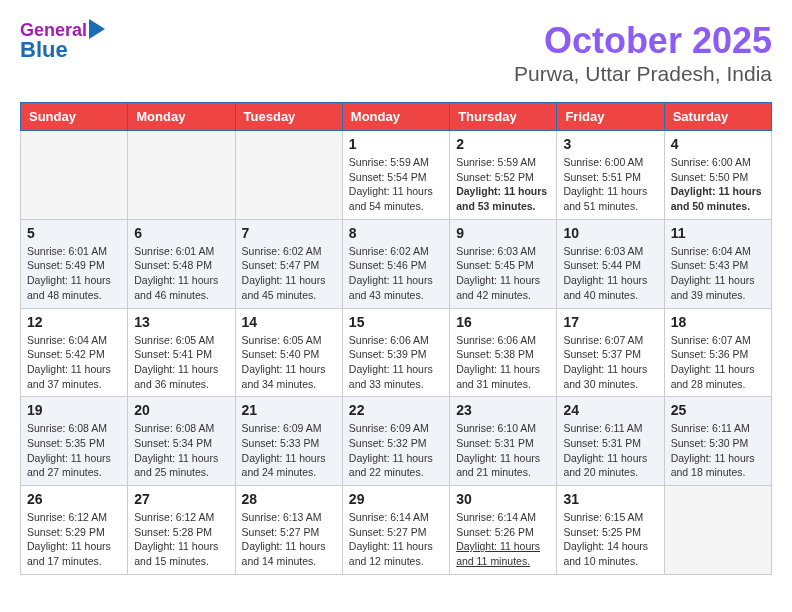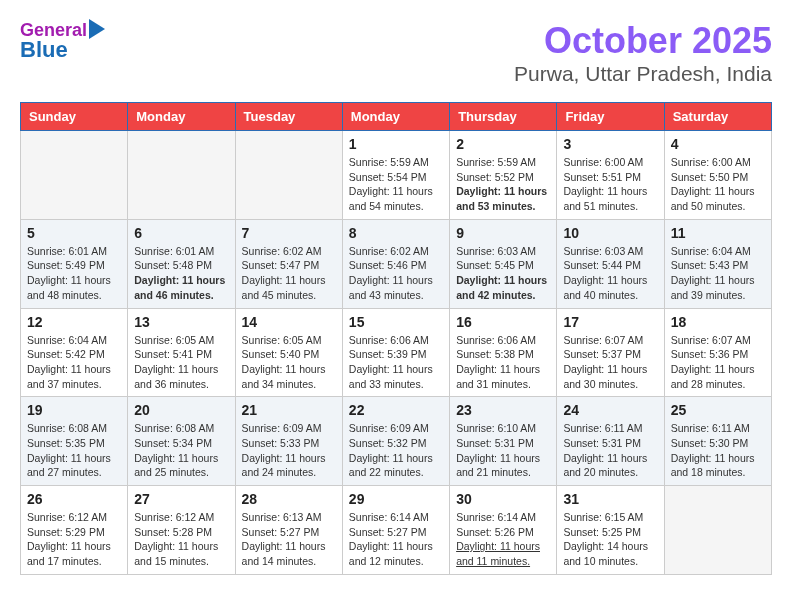--- a/index.html
+++ b/index.html
@@ -141,43 +141,43 @@
         <td>
           <span class="day-number">2</span>
           <div class="day-info">Sunrise: 5:59 AM<br>Sunset: 5:52 PM<br><b style="font-weight: bold;">Daylight: 11 hours and 53 minutes.</b></div>
         </td>
         <td>
           <span class="day-number">3</span>
           <div class="day-info">Sunrise: 6:00 AM<br>Sunset: 5:51 PM<br><b style="font-weight: normal;">Daylight: 11 hours and 51 minutes.</b></div>
         </td>
         <td>
           <span class="day-number">4</span>
-          <div class="day-info">Sunrise: 6:00 AM<br>Sunset: 5:50 PM<br><b style="font-weight: normal;">Daylight: 11 hours and 50 minutes.</b></div>
+          <div class="day-info">Sunrise: 6:00 AM<br>Sunset: 5:50 PM<br><b style="font-weight: bold;">Daylight: 11 hours and 50 minutes.</b></div>
         </td>
       </tr>
       <tr class="row-shaded">
         <td>
           <span class="day-number">5</span>
           <div class="day-info">Sunrise: 6:01 AM<br>Sunset: 5:49 PM<br><b style="font-weight: normal;">Daylight: 11 hours and 48 minutes.</b></div>
         </td>
         <td>
           <span class="day-number">6</span>
-          <div class="day-info">Sunrise: 6:01 AM<br>Sunset: 5:48 PM<br><b style="font-weight: bold;">Daylight: 11 hours and 46 minutes.</b></div>
+          <div class="day-info">Sunrise: 6:01 AM<br>Sunset: 5:48 PM<br><b style="font-weight: normal;">Daylight: 11 hours and 46 minutes.</b></div>
         </td>
         <td>
           <span class="day-number">7</span>
           <div class="day-info">Sunrise: 6:02 AM<br>Sunset: 5:47 PM<br><b style="font-weight: normal;">Daylight: 11 hours and 45 minutes.</b></div>
         </td>
         <td>
           <span class="day-number">8</span>
           <div class="day-info">Sunrise: 6:02 AM<br>Sunset: 5:46 PM<br><b style="font-weight: normal;">Daylight: 11 hours and 43 minutes.</b></div>
         </td>
         <td>
           <span class="day-number">9</span>
-          <div class="day-info">Sunrise: 6:03 AM<br>Sunset: 5:45 PM<br><b style="font-weight: bold;">Daylight: 11 hours and 42 minutes.</b></div>
+          <div class="day-info">Sunrise: 6:03 AM<br>Sunset: 5:45 PM<br><b style="font-weight: normal;">Daylight: 11 hours and 42 minutes.</b></div>
         </td>
         <td>
           <span class="day-number">10</span>
           <div class="day-info">Sunrise: 6:03 AM<br>Sunset: 5:44 PM<br><b style="font-weight: normal;">Daylight: 11 hours and 40 minutes.</b></div>
         </td>
         <td>
           <span class="day-number">11</span>
           <div class="day-info">Sunrise: 6:04 AM<br>Sunset: 5:43 PM<br><b style="font-weight: normal;">Daylight: 11 hours and 39 minutes.</b></div>
         </td>
       </tr>

